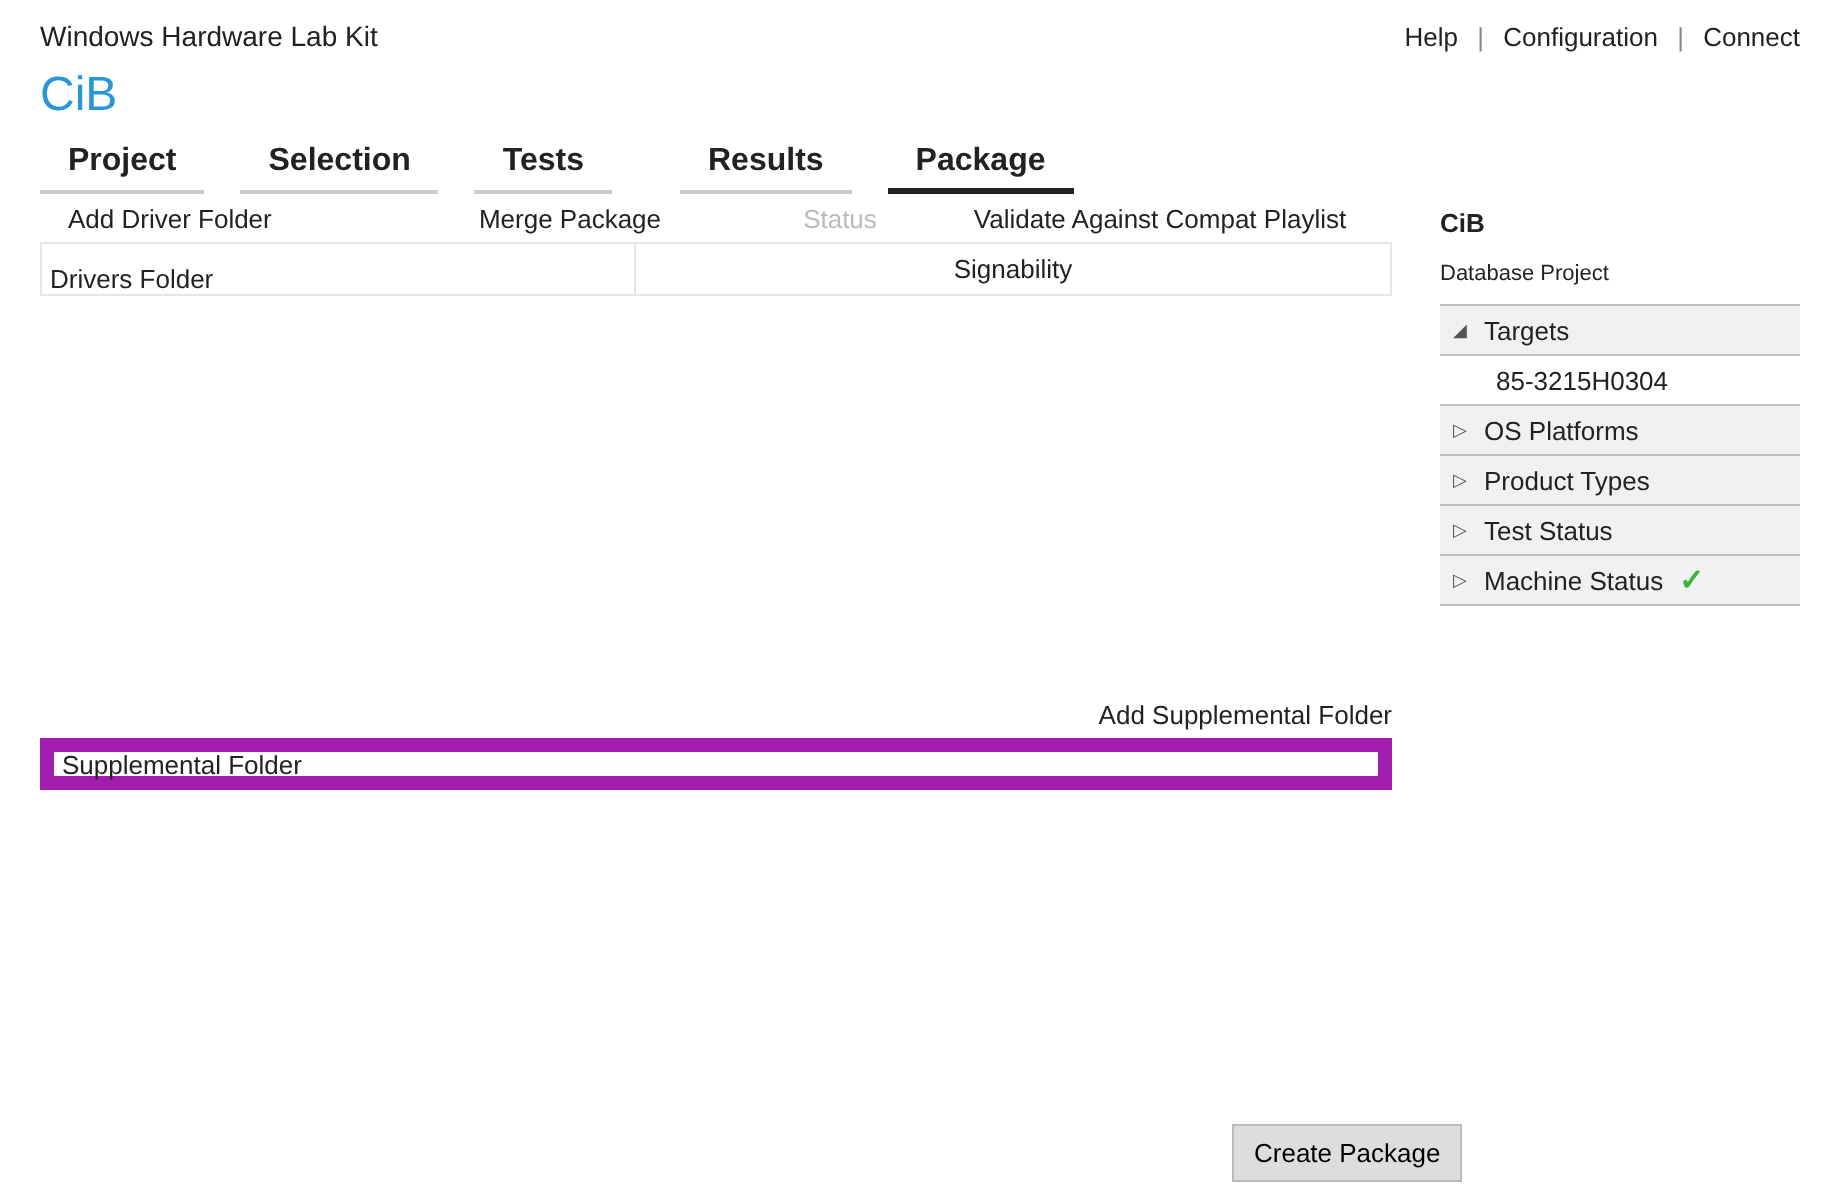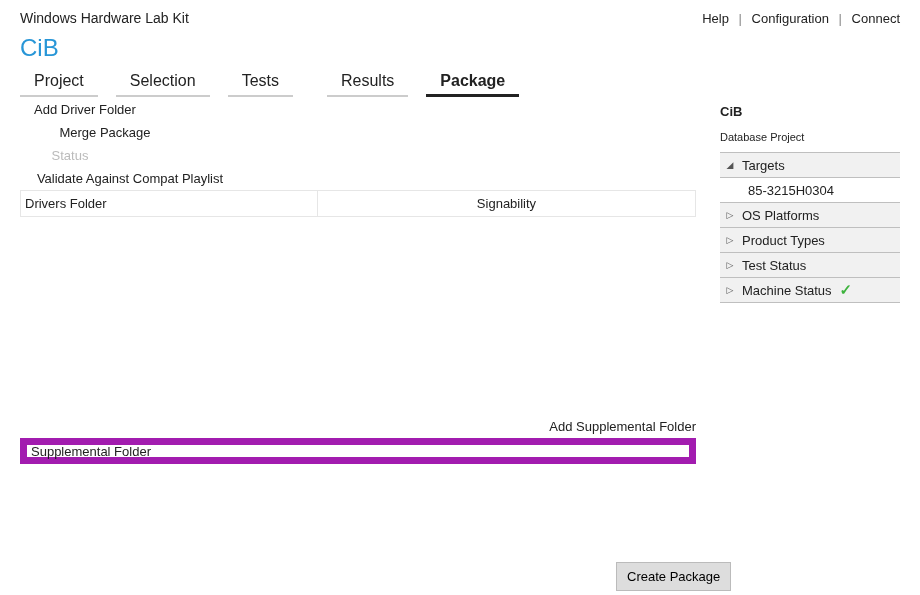--- a/index.html
+++ b/index.html
@@ -41,20 +41,21 @@
     padding: 0 20px;
     border-bottom: 1px solid #fff;
     margin-top: 4px;
   }
   .tab {
     font-size: 16px;
     padding: 4px 14px 4px 14px;
     margin-right: 18px;
     cursor: pointer;
     border-bottom: 3px solid transparent;
+    font-weight: bold;
   }
   .tab.tests { margin-right: 34px; }
   .tab.active {
     font-weight: 700;
     border-bottom: 3px solid #222;
   }
   .tab.inactive {
     color: #222;
     border-bottom: 2px solid #ccc;
     padding-bottom: 5px;
@@ -69,38 +70,37 @@
     flex-direction: column;
   }
   .right-col {
     flex: 1;
     padding-left: 24px;
     padding-top: 6px;
   }
   .toolbar {
     display: flex;
     border-bottom: 1px solid #e6e6e6;
-    flex-direction: column;
   }
   .toolbar-zone {
     padding: 4px 0;
     text-align: center;
     font-size: 13px;
     cursor: pointer;
   }
   .tz1 { width: 180px; text-align: left; padding-left: 14px; }
   .tz2 { width: 170px; }
   .tz3 { width: 100px; color: #bbb; cursor: default; }
   .tz4 { width: 220px; }
   .col-headers {
     display: flex;
     border: 1px solid #e6e6e6;
     border-top: none;
     height: 26px;
-    align-items: center;
+    align-items: flex-end;
   }
   .ch {
     padding: 0 4px;
     font-size: 13px;
   }
   .ch1 { width: 296px; }
   .ch2 { width: 296px; border-left: 1px solid #e6e6e6; height:100%; display:flex; align-items:center; padding-left:6px;}
   .ch3 { flex: 1; text-align:center; border-left: 1px solid #e6e6e6; height:100%; display:flex; align-items:center; justify-content:center;}
   .spacer { height: 200px; }
   .supp-label {

